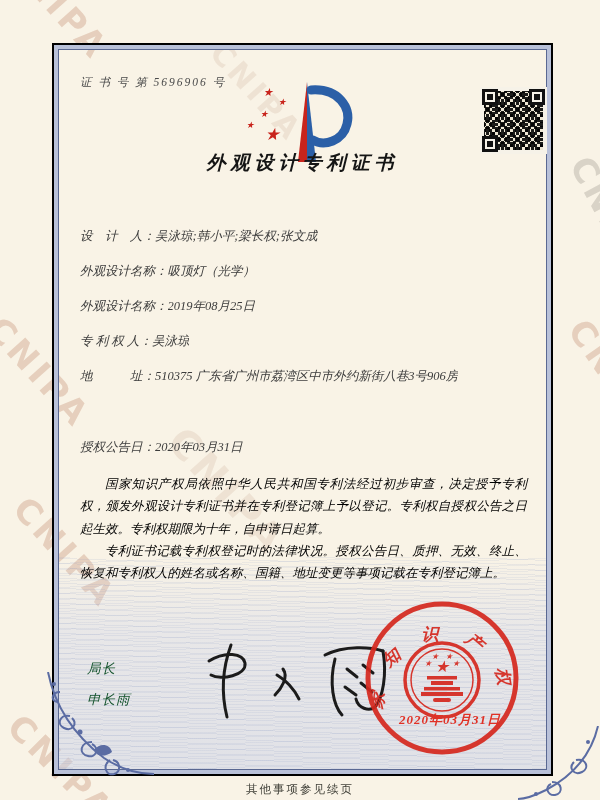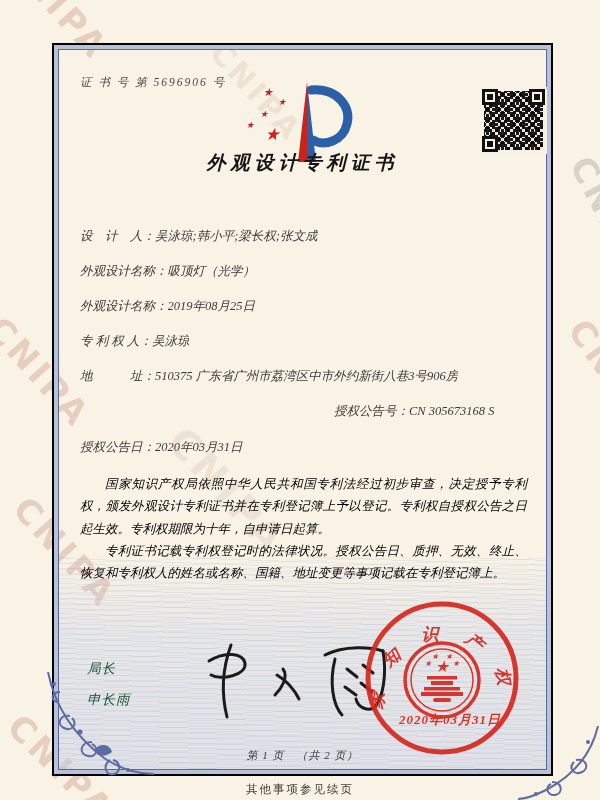--- a/index.html
+++ b/index.html
@@ -141,24 +141,20 @@
         <span class="val">吴泳琼</span>
       </div>
       <div class="frow">
         <span class="lab">地　　　址：</span>
         <span class="val">510375 广东省广州市荔湾区中市外约新街八巷3号906房</span>
       </div>
       <div class="frow dual">
         <span class="cell left">
           <span class="lab">授权公告日：</span>
           <span class="val">2020年03月31日</span>
-        </span>
-        <span class="cell">
-          <span class="lab">授权公告号：</span>
-          <span class="val">CN 305673168 S</span>
         </span>
       </div>
     </div>
 
     <div class="paras">
       <p>国家知识产权局依照中华人民共和国专利法经过初步审查，决定授予专利权，颁发外观设计专利证书并在专利登记簿上予以登记。专利权自授权公告之日起生效。专利权期限为十年，自申请日起算。</p>
       <p>专利证书记载专利权登记时的法律状况。授权公告日、质押、无效、终止、恢复和专利权人的姓名或名称、国籍、地址变更等事项记载在专利登记簿上。</p>
     </div>
 
     <div class="director">
@@ -202,21 +198,20 @@
           <rect x="-15" y="-4" width="30" height="3.5"></rect>
           <rect x="-11" y="1" width="22" height="4"></rect>
           <rect x="-18" y="7" width="36" height="3.5"></rect>
           <rect x="-21" y="12" width="42" height="4"></rect>
           <rect x="-9" y="18" width="18" height="4" rx="2"></rect>
         </g>
       </g>
     </svg>
     <div class="seal-date">2020年03月31日</div>
 
-    <div class="page-indicator">第 1 页　（共 2 页）</div>
   </div>
 
   <svg class="flourish-bl" width="115" height="106" viewBox="0 0 115 106">
     <g fill="none" stroke="#5b6ca3" stroke-width="2">
       <path d="M8,0 C14,30 30,60 64,86 C82,98 100,102 114,102"></path>
       <path d="M30,44 c-10,-2 -14,8 -6,12 c8,4 14,-4 8,-10"></path>
       <path d="M52,70 c-12,0 -14,12 -4,14 c8,2 12,-8 4,-12"></path>
       <path d="M20,20 c-8,0 -10,8 -3,10"></path>
       <path d="M70,88 c-8,6 -4,16 4,14 c7,-2 7,-12 -1,-14"></path>
     </g>

